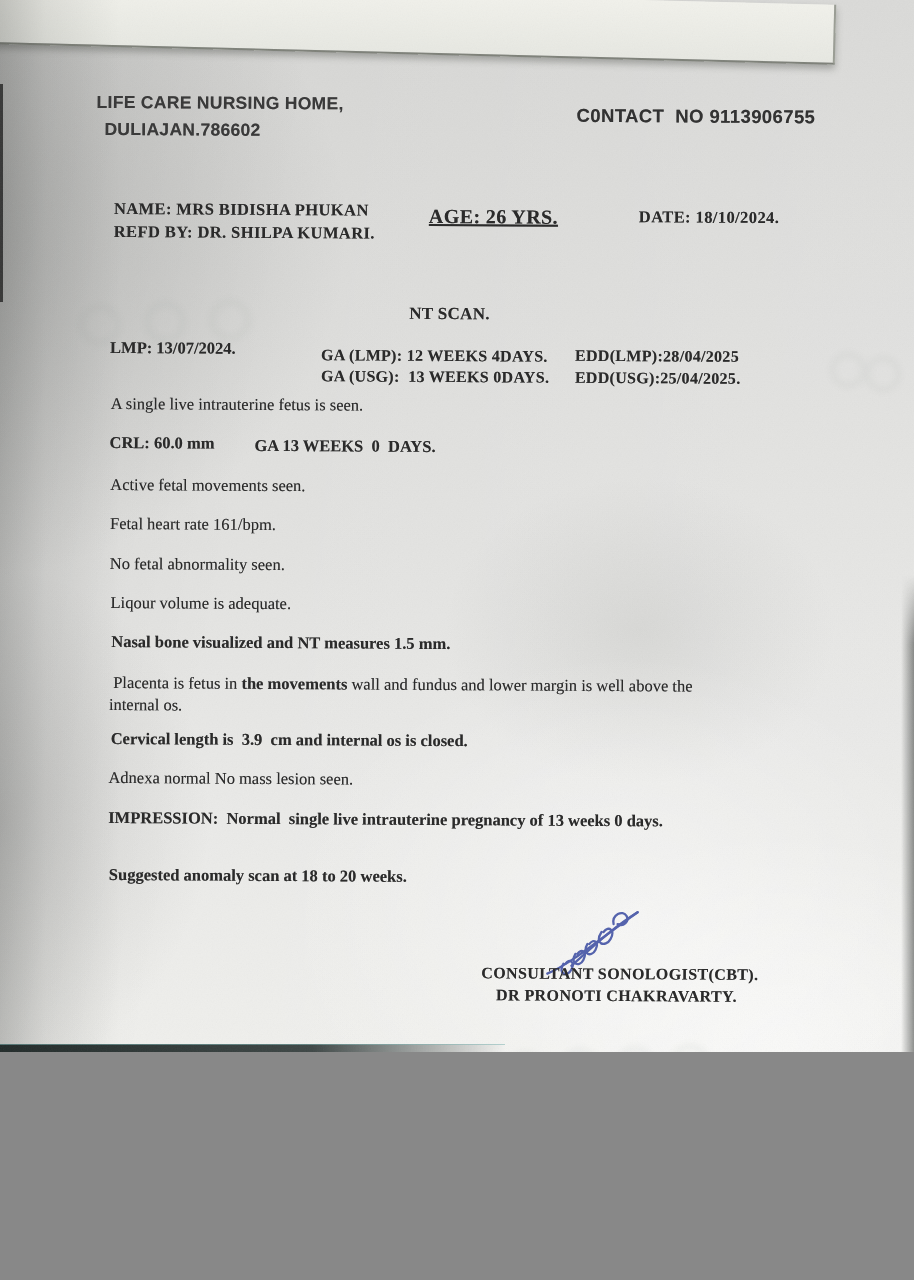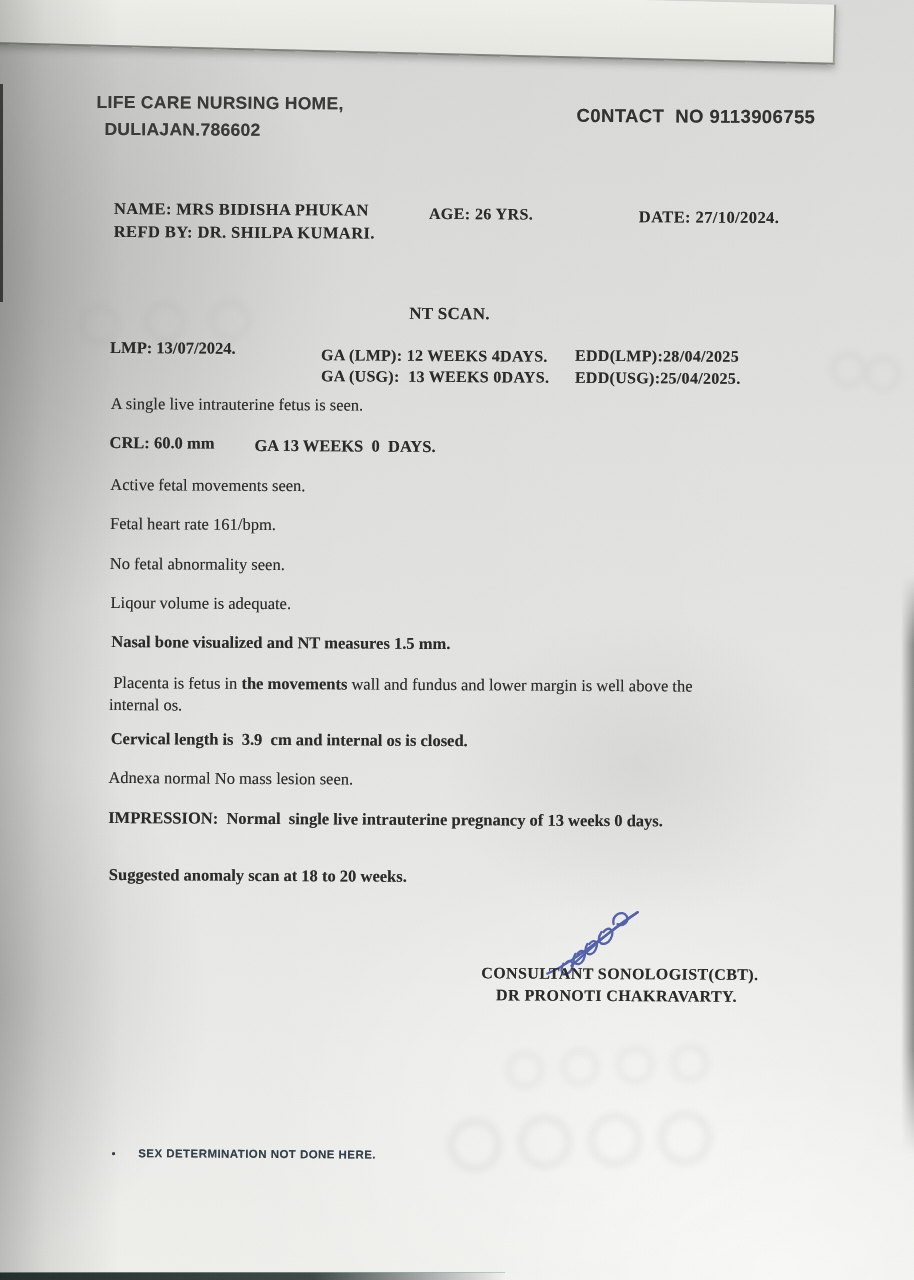--- a/index.html
+++ b/index.html
@@ -1,17 +1,17 @@
 <!DOCTYPE html>
 <html><head>
 <meta charset="utf-8">
 <style>
   html,body{margin:0;padding:0;background:#888;}
   .page{
-    position:relative;width:914px;height:1280px;overflow:hidden;
+    position:relative;width:914px;height:1052px;overflow:hidden;
     background:
       radial-gradient(520px 420px at 68% 88%, rgba(255,255,255,.42), transparent 65%),
       radial-gradient(420px 300px at 85% 99%, rgba(255,255,255,.5), transparent 70%),
       radial-gradient(620px 520px at -8% 22%, rgba(72,74,72,.26), transparent 68%),
       radial-gradient(300px 360px at 0% 78%, rgba(80,80,78,.16), transparent 70%),
       radial-gradient(280px 220px at 70% 60%, rgba(108,110,106,.12), transparent 70%),
       linear-gradient(100deg, rgba(0,0,0,.05), transparent 30%, rgba(255,255,255,.10) 78%),
       linear-gradient(180deg,#d6d6d4 0%,#dbdbd9 22%,#e2e2e0 52%,#eaeae8 78%,#efefec 100%);
     font-family:"Liberation Serif","DejaVu Serif",serif;
     color:#272727;
@@ -33,21 +33,21 @@
     background:linear-gradient(90deg,#222b2a 0%,#3e4746 62%, rgba(62,71,70,0) 100%);}
   .doc{position:absolute;inset:0;transform:rotate(.35deg);transform-origin:110px 200px;}
   .t{position:absolute;white-space:pre;text-shadow:0 0 .6px rgba(52,52,52,.5);}
   .sans{font-family:"Liberation Sans","DejaVu Sans",sans-serif;}
   .b{font-weight:700;}
   .facility-name{left:96px;top:92px;font-size:17.5px;font-weight:600;letter-spacing:.3px;color:#373737;}
   .facility-addr{left:104px;top:119px;font-size:17.5px;font-weight:600;letter-spacing:.3px;color:#373737;}
   .contact{left:576px;top:102px;font-size:18.5px;font-weight:600;letter-spacing:.4px;color:#2f2f2f;}
   .p-name{left:114px;top:199px;font-size:16.5px;letter-spacing:.4px;}
   .p-refd{left:114px;top:222px;font-size:16.5px;letter-spacing:.4px;}
-  .p-age{left:429px;top:203px;font-size:16px;letter-spacing:.4px;}
+  .p-age{left:429px;top:203px;font-size:20px;letter-spacing:.4px;text-decoration:underline;}
   .p-date{left:639px;top:204px;font-size:16.5px;letter-spacing:.4px;}
   .nt-title{left:410px;top:302px;font-size:17px;letter-spacing:.3px;}
   .lmp{left:111px;top:338px;font-size:16.5px;font-weight:600;}
   .ga1{left:322px;top:345px;font-size:16px;letter-spacing:.3px;}
   .ga2{left:322px;top:366px;font-size:16px;letter-spacing:.3px;}
   .edd1{left:576px;top:344px;font-size:16px;letter-spacing:.3px;}
   .edd2{left:576px;top:366px;font-size:16px;letter-spacing:.3px;}
   .fetus{left:112px;top:394px;font-size:16.5px;}
   .crl{left:111px;top:433px;font-size:16.5px;}
   .ga13{left:256px;top:435px;font-size:16.5px;}
@@ -107,21 +107,21 @@
 
   <div class="doc">
 
     <div class="t sans facility-name">LIFE CARE NURSING HOME,</div>
     <div class="t sans facility-addr">DULIAJAN.786602</div>
     <div class="t sans contact">C0NTACT  NO 9113906755</div>
 
     <div class="t b p-name">NAME: MRS BIDISHA PHUKAN</div>
     <div class="t b p-refd">REFD BY: DR. SHILPA KUMARI.</div>
     <div class="t b p-age">AGE: 26 YRS.</div>
-    <div class="t b p-date">DATE: 27/10/2024.</div>
+    <div class="t b p-date">DATE: 18/10/2024.</div>
 
     <div class="t b nt-title">NT SCAN.</div>
     <div class="t lmp">LMP: 13/07/2024.</div>
     <div class="t b ga1">GA (LMP): 12 WEEKS 4DAYS.</div>
     <div class="t b ga2">GA (USG):  13 WEEKS 0DAYS.</div>
     <div class="t b edd1">EDD(LMP):28/04/2025</div>
     <div class="t b edd2">EDD(USG):25/04/2025.</div>
 
     <div class="t fetus">A single live intrauterine fetus is seen.</div>
     <div class="t b crl">CRL: 60.0 mm</div>

